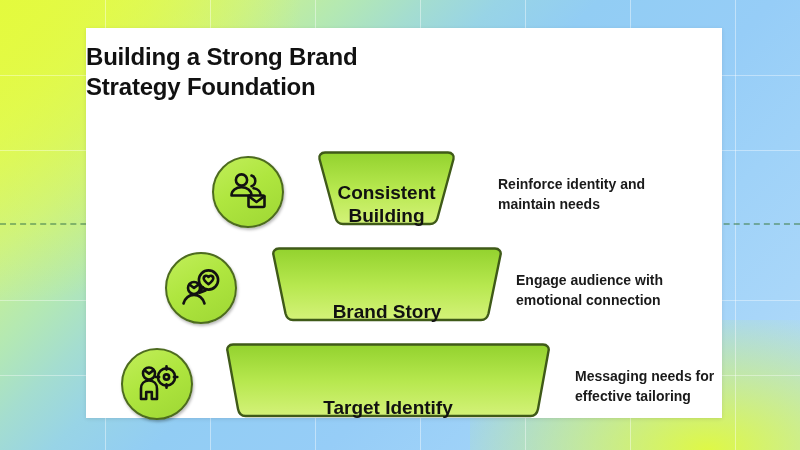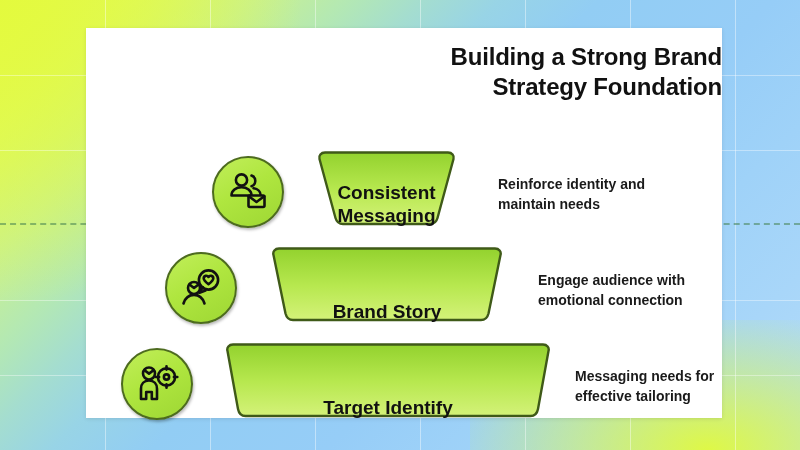--- a/index.html
+++ b/index.html
@@ -83,21 +83,21 @@
     height: 390px;
     background: #ffffff;
     box-shadow: 0 1px 4px rgba(0,0,0,0.10);
   }
 
   #slide-title {
     position: absolute;
     left: 0;
     right: 0;
     top: 14px;
-    text-align: right;
+    text-align: left;
     font-size: 24px;
     font-weight: bold;
     line-height: 1.26;
     color: #111111;
     letter-spacing: -0.2px;
   }
   #slide-title .line {
     display: block;
   }
 
@@ -160,21 +160,21 @@
 
   .desc {
     position: absolute;
     font-size: 14px;
     font-weight: bold;
     color: #1a1a1a;
     line-height: 1.45;
     top: 26px;
   }
   .row-0 .desc { left: 412px; width: 190px; }
-  .row-1 .desc { left: 452px; width: 190px; }
+  .row-1 .desc { left: 430px; width: 190px; }
   .row-2 .desc { left: 489px; width: 190px; }
   .desc .line { display: block; }
 </style>
 </head>
 <body>
 
 <div id="stage">
 
   <div class="corner-tl"></div>
   <div class="corner-br"></div>
@@ -221,21 +221,21 @@
               <stop offset="0%" stop-color="#d4f279"></stop>
               <stop offset="48%" stop-color="#b7e84f"></stop>
               <stop offset="100%" stop-color="#93d22e"></stop>
             </linearGradient>
           </defs>
           <path d="M26 74 C22 74 19.5 71 20.5 67.5 L36.5 8.5 C37.6 4.6 40.4 2.5 44 2.5 L131 2.5 C134.6 2.5 137.4 4.6 138.5 8.5 L154.5 67.5 C155.5 71 153 74 149 74 Z" transform="translate(0,0) rotate(180 87.5 38.25)" fill="url(#tg1)" stroke="#3f5a18" stroke-width="2.4" stroke-linejoin="round"></path>
         </svg>
         <div class="tier-label">
           <div>
             <span style="display:block">Consistent</span>
-            <span style="display:block">Messaging</span>
+            <span style="display:block">Building</span>
           </div>
         </div>
       </div>
 
       <div class="desc">
         <span class="line">Reinforce identity and</span>
         <span class="line">maintain needs</span>
       </div>
     </div>
 

